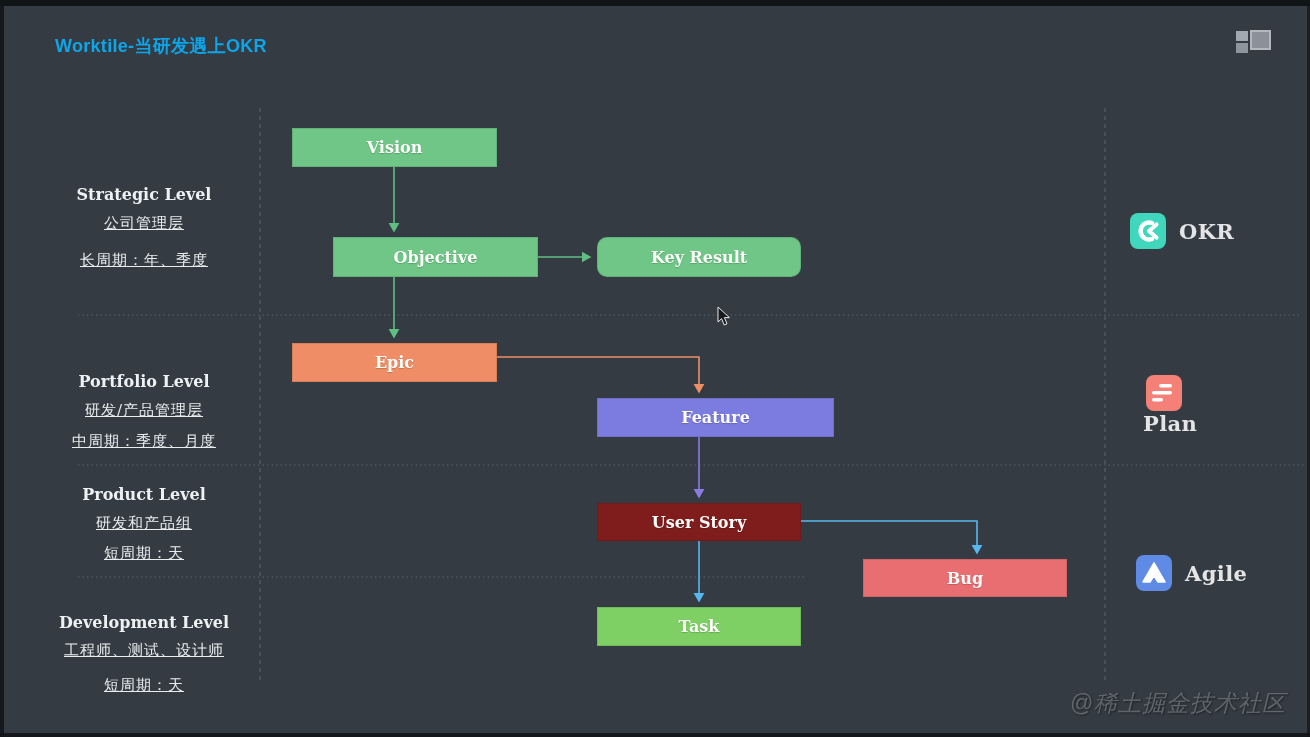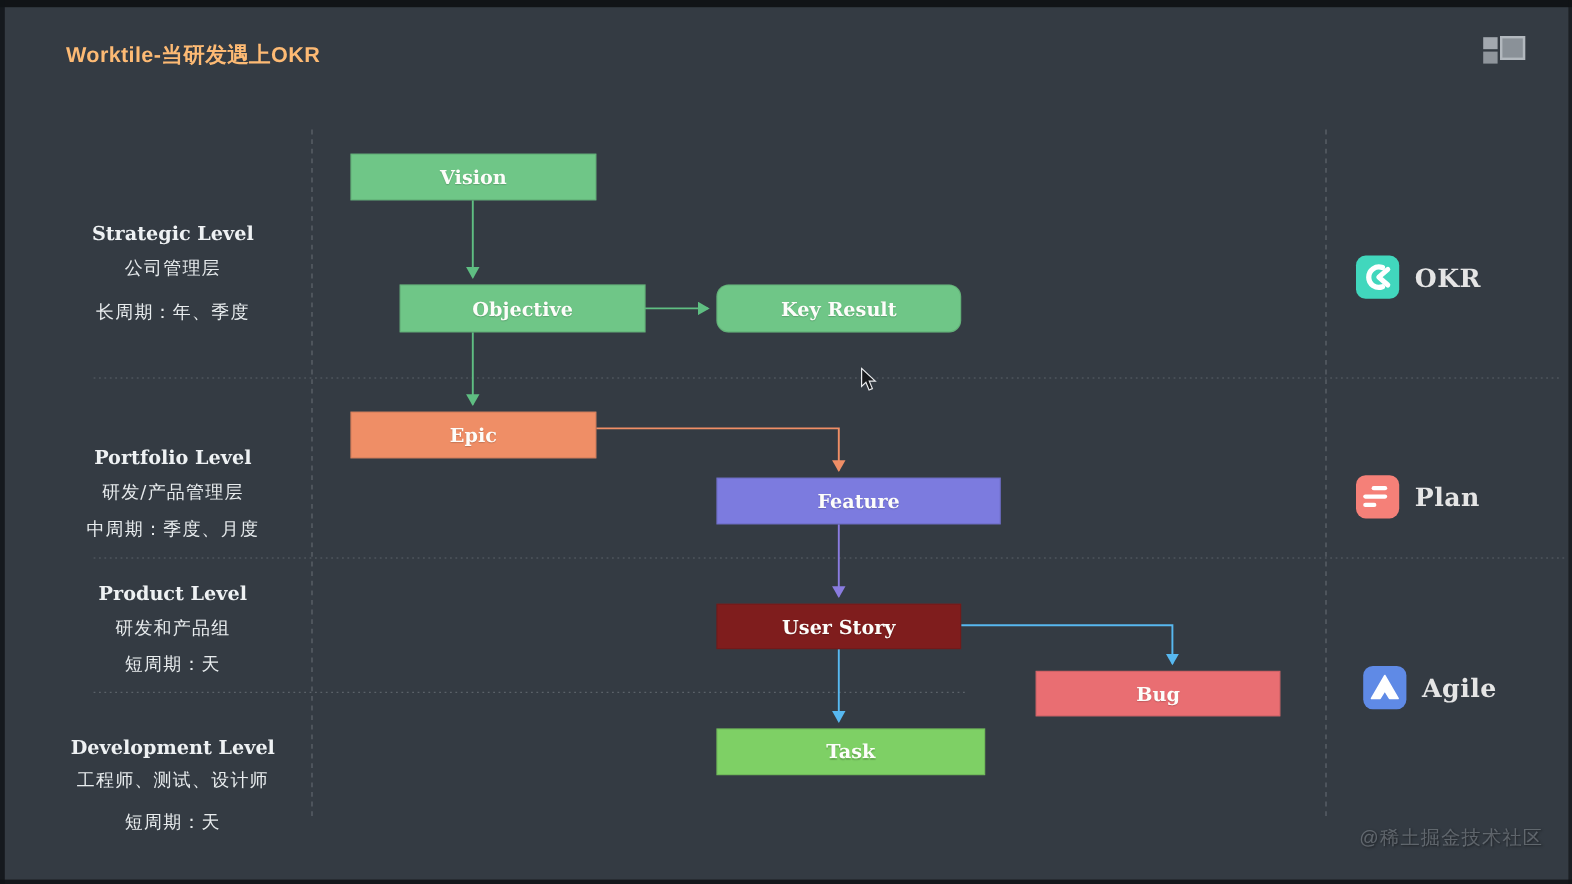--- a/index.html
+++ b/index.html
@@ -10,57 +10,58 @@
   }
   
   .edge{position:absolute;background:#111417;z-index:40;}
   .edge-top{top:0;left:0;right:0;height:6px;}
   .edge-bottom{bottom:0;left:0;right:0;height:4px;background:#14171b;}
   .edge-left{top:0;bottom:0;left:0;width:4px;opacity:.85;}
   .edge-right{top:0;bottom:0;right:0;width:3px;opacity:.7;}
 
   .slide-title{
     position:absolute;left:55px;top:34px;
-    color:#fdba74;font-size:18px;font-weight:600;letter-spacing:.3px;
+    color:#0ea5e9;font-size:18px;font-weight:600;letter-spacing:.3px;
   }
   
   .grid-logo{position:absolute;left:1236px;top:30px;width:33px;height:26px;}
   .grid-logo .sq{position:absolute;}
   .grid-logo .sq-tl{left:0;top:1px;width:12px;height:10px;background:#a2a8af;}
   .grid-logo .sq-bl{left:0;top:13px;width:12px;height:10px;background:#8f959c;}
   .grid-logo .sq-r{left:14px;top:0;width:17px;height:16px;background:#8a9198;border:2px solid #b2b8be;}
 
   svg.overlay{position:absolute;left:0;top:0;z-index:5;}
 
   
   .level-line{position:absolute;left:28px;width:232px;text-align:center;color:#eef1f3;z-index:6;}
   .level-name{font-family:"DejaVu Serif","Liberation Serif",serif;font-weight:bold;font-size:16px;}
-  .level-sub{font-family:"DejaVu Serif","Liberation Serif",serif;font-size:15px;letter-spacing:1px;color:#e8ecee;}
+  .level-sub{font-family:"DejaVu Serif","Liberation Serif",serif;font-size:15px;letter-spacing:1px;color:#e8ecee;text-decoration:underline;}
 
   
   .node{
     position:absolute;z-index:10;display:flex;align-items:center;justify-content:center;
     font-family:"DejaVu Serif","Liberation Serif",serif;font-weight:bold;font-size:16px;
     color:#fdfdfa;text-shadow:0 1px 1px rgba(0,0,0,.18);
     box-shadow:inset 0 0 0 1px rgba(0,0,0,.10);
   }
 
   
   .product-row{position:absolute;z-index:10;display:flex;align-items:center;}
   .product-icon{width:36px;height:36px;border-radius:8px;position:relative;flex:none;}
   .product-label{
     margin-left:13px;color:#e5e5e5;font-size:21px;font-weight:bold;
     font-family:"DejaVu Serif","Liberation Serif",serif;letter-spacing:.4px;
   }
   .product-icon svg{position:absolute;left:0;top:0;}
 
   .watermark{
     position:absolute;right:24px;top:688px;z-index:30;
-    font-size:16px;letter-spacing:1px;color:rgba(214,221,228,.30);
+    font-size:23px;letter-spacing:1px;color:rgba(214,221,228,.30);
     text-shadow:1px 1px 2px rgba(0,0,0,.45);
+    font-style:italic;
   }
   .cursor{position:absolute;left:717px;top:306px;z-index:50;}
 </style>
 </head>
 <body>
 
 <div class="stage">
 
   <div class="slide-title">Worktile-当研发遇上OKR</div>
 
@@ -132,35 +133,35 @@
   </div>
   <div class="node" style="left: 597px; top: 398px; width: 237px; height: 39px; background: rgb(124, 123, 223);">
     <span>Feature</span>
   </div>
   <div class="node" style="left: 597px; top: 503px; width: 204px; height: 38px; background: #7f1d1d;">
     <span>User Story</span>
   </div>
   <div class="node" style="left: 863px; top: 559px; width: 204px; height: 38px; background: rgb(233, 110, 114);">
     <span>Bug</span>
   </div>
-  <div class="node" style="left: 597px; top: 607px; width: 224px; height: 39px; background: rgb(126, 208, 101);">
+  <div class="node" style="left: 597px; top: 607px; width: 204px; height: 39px; background: rgb(126, 208, 101);">
     <span>Task</span>
   </div>
 
   <div class="product-row" style="left:1130px;top:213px;">
     <div class="product-icon" style="background: rgb(65, 215, 189);">
       <svg width="36" height="36" viewBox="0 0 36 36">
         <path d="M22,10 A8.5,8.5 0 1 0 22,26" fill="none" stroke="#ffffff" stroke-width="4.4" stroke-linecap="round"></path>
         <path d="M26.5,11.5 L19,18 L26.5,24.5" fill="none" stroke="#ffffff" stroke-width="4.2" stroke-linecap="round" stroke-linejoin="round"></path>
       </svg>
     </div>
     <div class="product-label">OKR</div>
   </div>
 
-  <div class="product-row" style="left:1130px;top:396px;">
+  <div class="product-row" style="left:1130px;top:375px;flex-direction:column;">
     <div class="product-icon" style="background: rgb(245, 128, 120);">
       <svg width="36" height="36" viewBox="0 0 36 36">
         <rect x="13" y="9" width="13" height="3.6" rx="1.8" fill="#ffffff"></rect>
         <rect x="6" y="16" width="20" height="3.6" rx="1.8" fill="#ffffff"></rect>
         <rect x="6" y="23" width="11" height="3.6" rx="1.8" fill="#ffffff"></rect>
       </svg>
     </div>
     <div class="product-label">Plan</div>
   </div>
 

